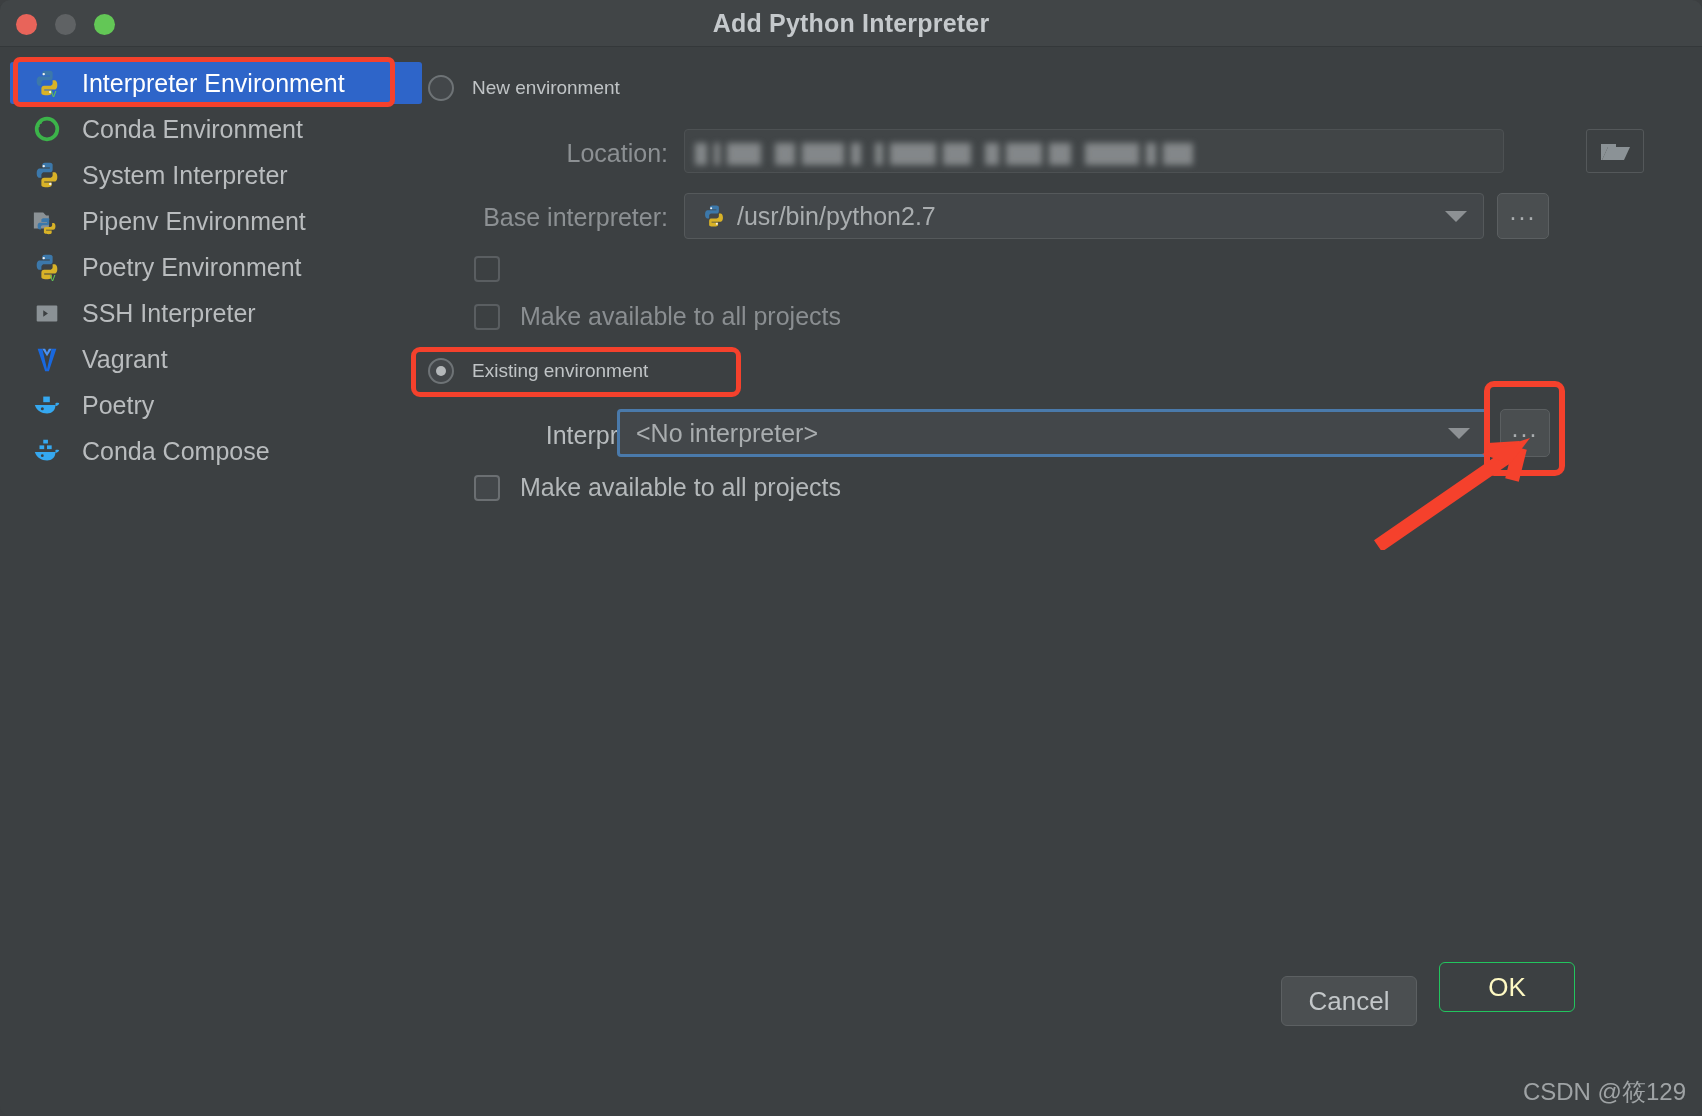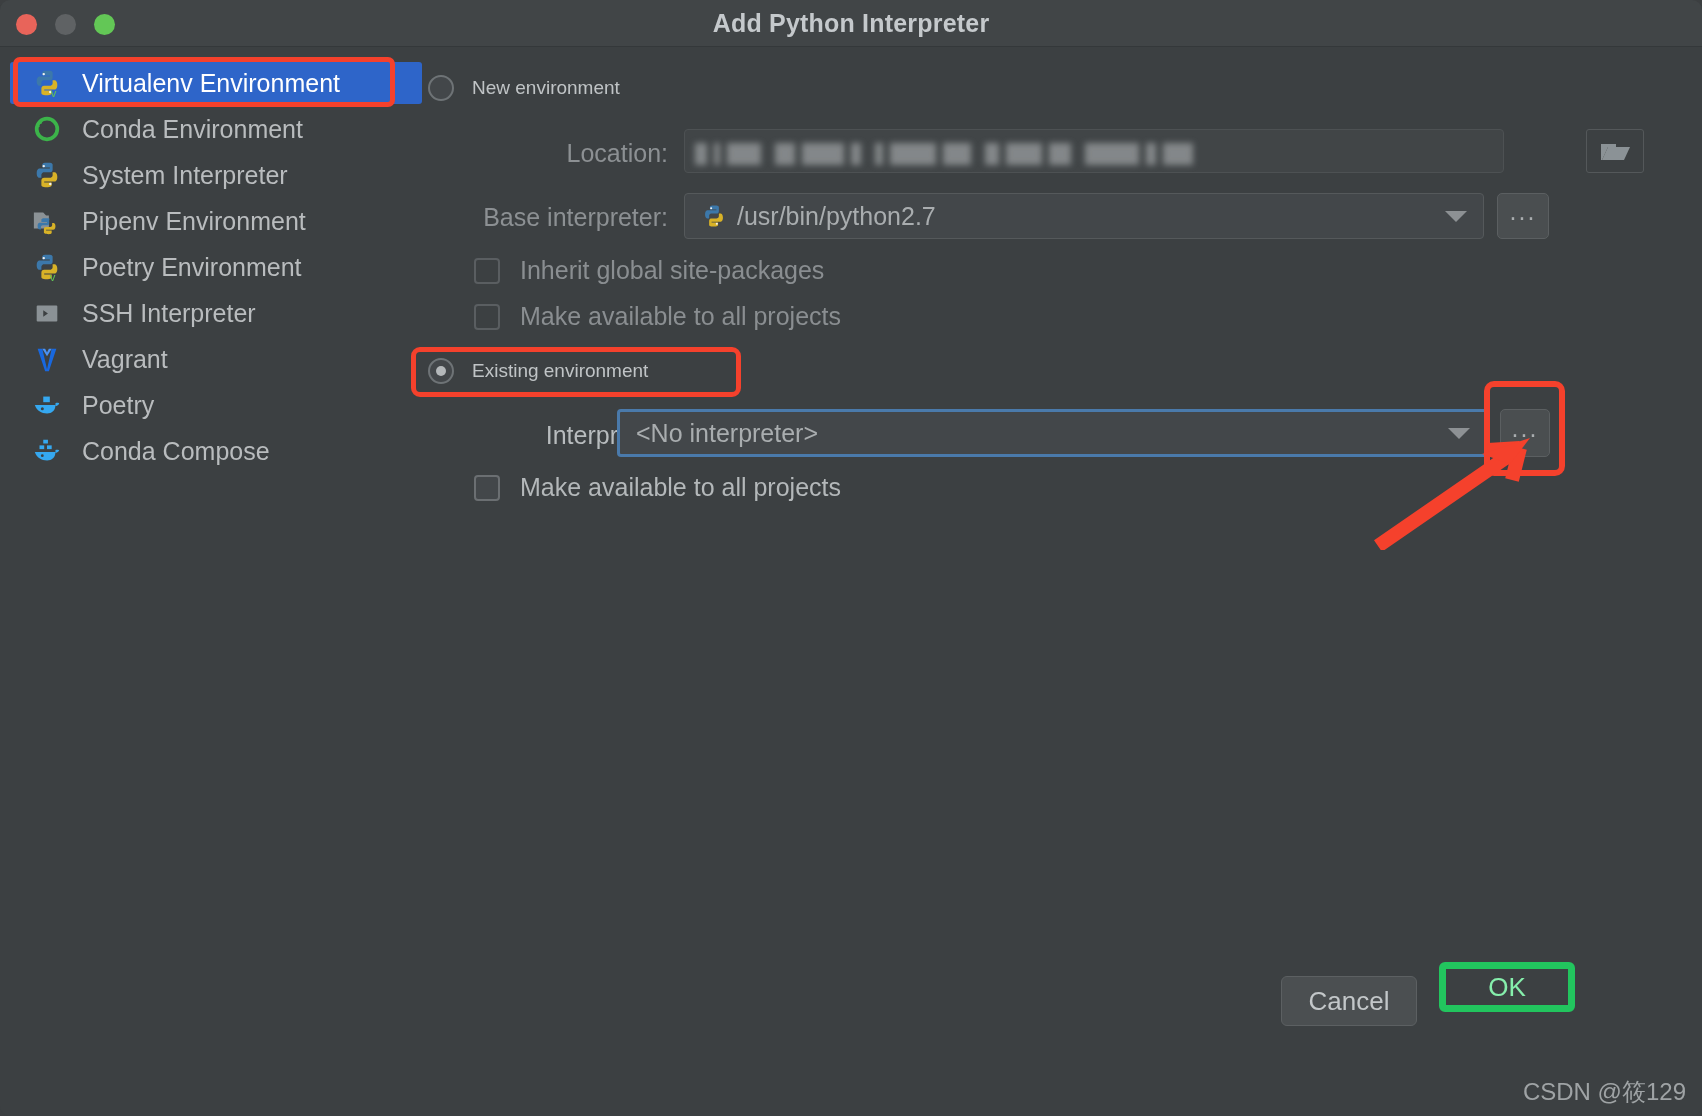--- a/index.html
+++ b/index.html
@@ -250,22 +250,22 @@
     width: 136px;
     background: #4b4f51;
     border: 1px solid #5c6062;
     color: #c3c7c9;
     margin-top: 14px;
   }
   #ok-btn {
     left: 1439px; top: 962px;
     width: 136px;
     background: transparent;
-    border: 7px solid #22c55e;
-    color: #86efac;
+    border: 1px solid #22c55e;
+    color: #fef9c3;
   }
 
   
   #existing-highlight {
     position: absolute;
     left: 411px; top: 347px;
     width: 330px; height: 50px;
     border: 5px solid #f5412c;
     border-radius: 9px;
     pointer-events: none;
@@ -313,21 +313,21 @@
     <div class="side-item selected" style="top:15px">
       <span class="side-icon">
         <svg width="30" height="30" viewBox="0 0 32 32">
           <path d="M15 3c-4 0-4 2-4 2v3h8v1H8s-3 0-3 5 3 5 3 5h2v-3s0-3 3-3h6s3 0 3-3V5s0-2-4-2z" fill="#3c78aa"></path>
           <circle cx="12.5" cy="6.5" r="1.3" fill="#f2f2f2"></circle>
           <path d="M17 29c4 0 4-2 4-2v-3h-8v-1h11s3 0 3-5-3-5-3-5h-2v3s0 3-3 3h-6s-3 0-3 3v5s0 2 4 2z" fill="#d8b227"></path>
           <circle cx="19.5" cy="25.5" r="1.3" fill="#f2f2f2"></circle>
           <text x="20" y="31" font-size="12" fill="#63c756" font-family="Liberation Sans, sans-serif">v</text>
         </svg>
       </span>
-      <span class="side-label">Virtualenv Environment</span>
+      <span class="side-label">Interpreter Environment</span>
     </div>
 
     <div class="side-item" style="top:61px">
       <span class="side-icon">
         <svg width="30" height="30" viewBox="0 0 32 32">
           <circle cx="16" cy="16" r="11" fill="none" stroke="#3cb44a" stroke-width="4"></circle>
           <circle cx="9" cy="9" r="1.6" fill="#3cb44a"></circle>
           <circle cx="11" cy="6" r="1.3" fill="#3cb44a"></circle>
           <circle cx="7" cy="13" r="1.2" fill="#3cb44a"></circle>
         </svg>
@@ -453,21 +453,20 @@
           <circle cx="19.5" cy="25.5" r="1.3" fill="#f2f2f2"></circle>
         </svg>
       </span>
       <span>/usr/bin/python2.7</span>
       <span class="caret"></span>
     </div>
     <div class="ellipsis-btn" style="left:1065px; top:146px; width:52px; height:46px">...</div>
 
     <div class="check-row" style="left:42px; top:209px">
       <span class="checkbox dim"></span>
-      <span class="check-label dim">Inherit global site-packages</span>
     </div>
     <div class="check-row" style="left:42px; top:255px">
       <span class="checkbox dim"></span>
       <span class="check-label dim">Make available to all projects</span>
     </div>
 
     <div class="radio-row" style="left:-4px; top:311px">
       <span class="radio checked"></span>
       <span class="radio-label">Existing environment</span>
     </div>

